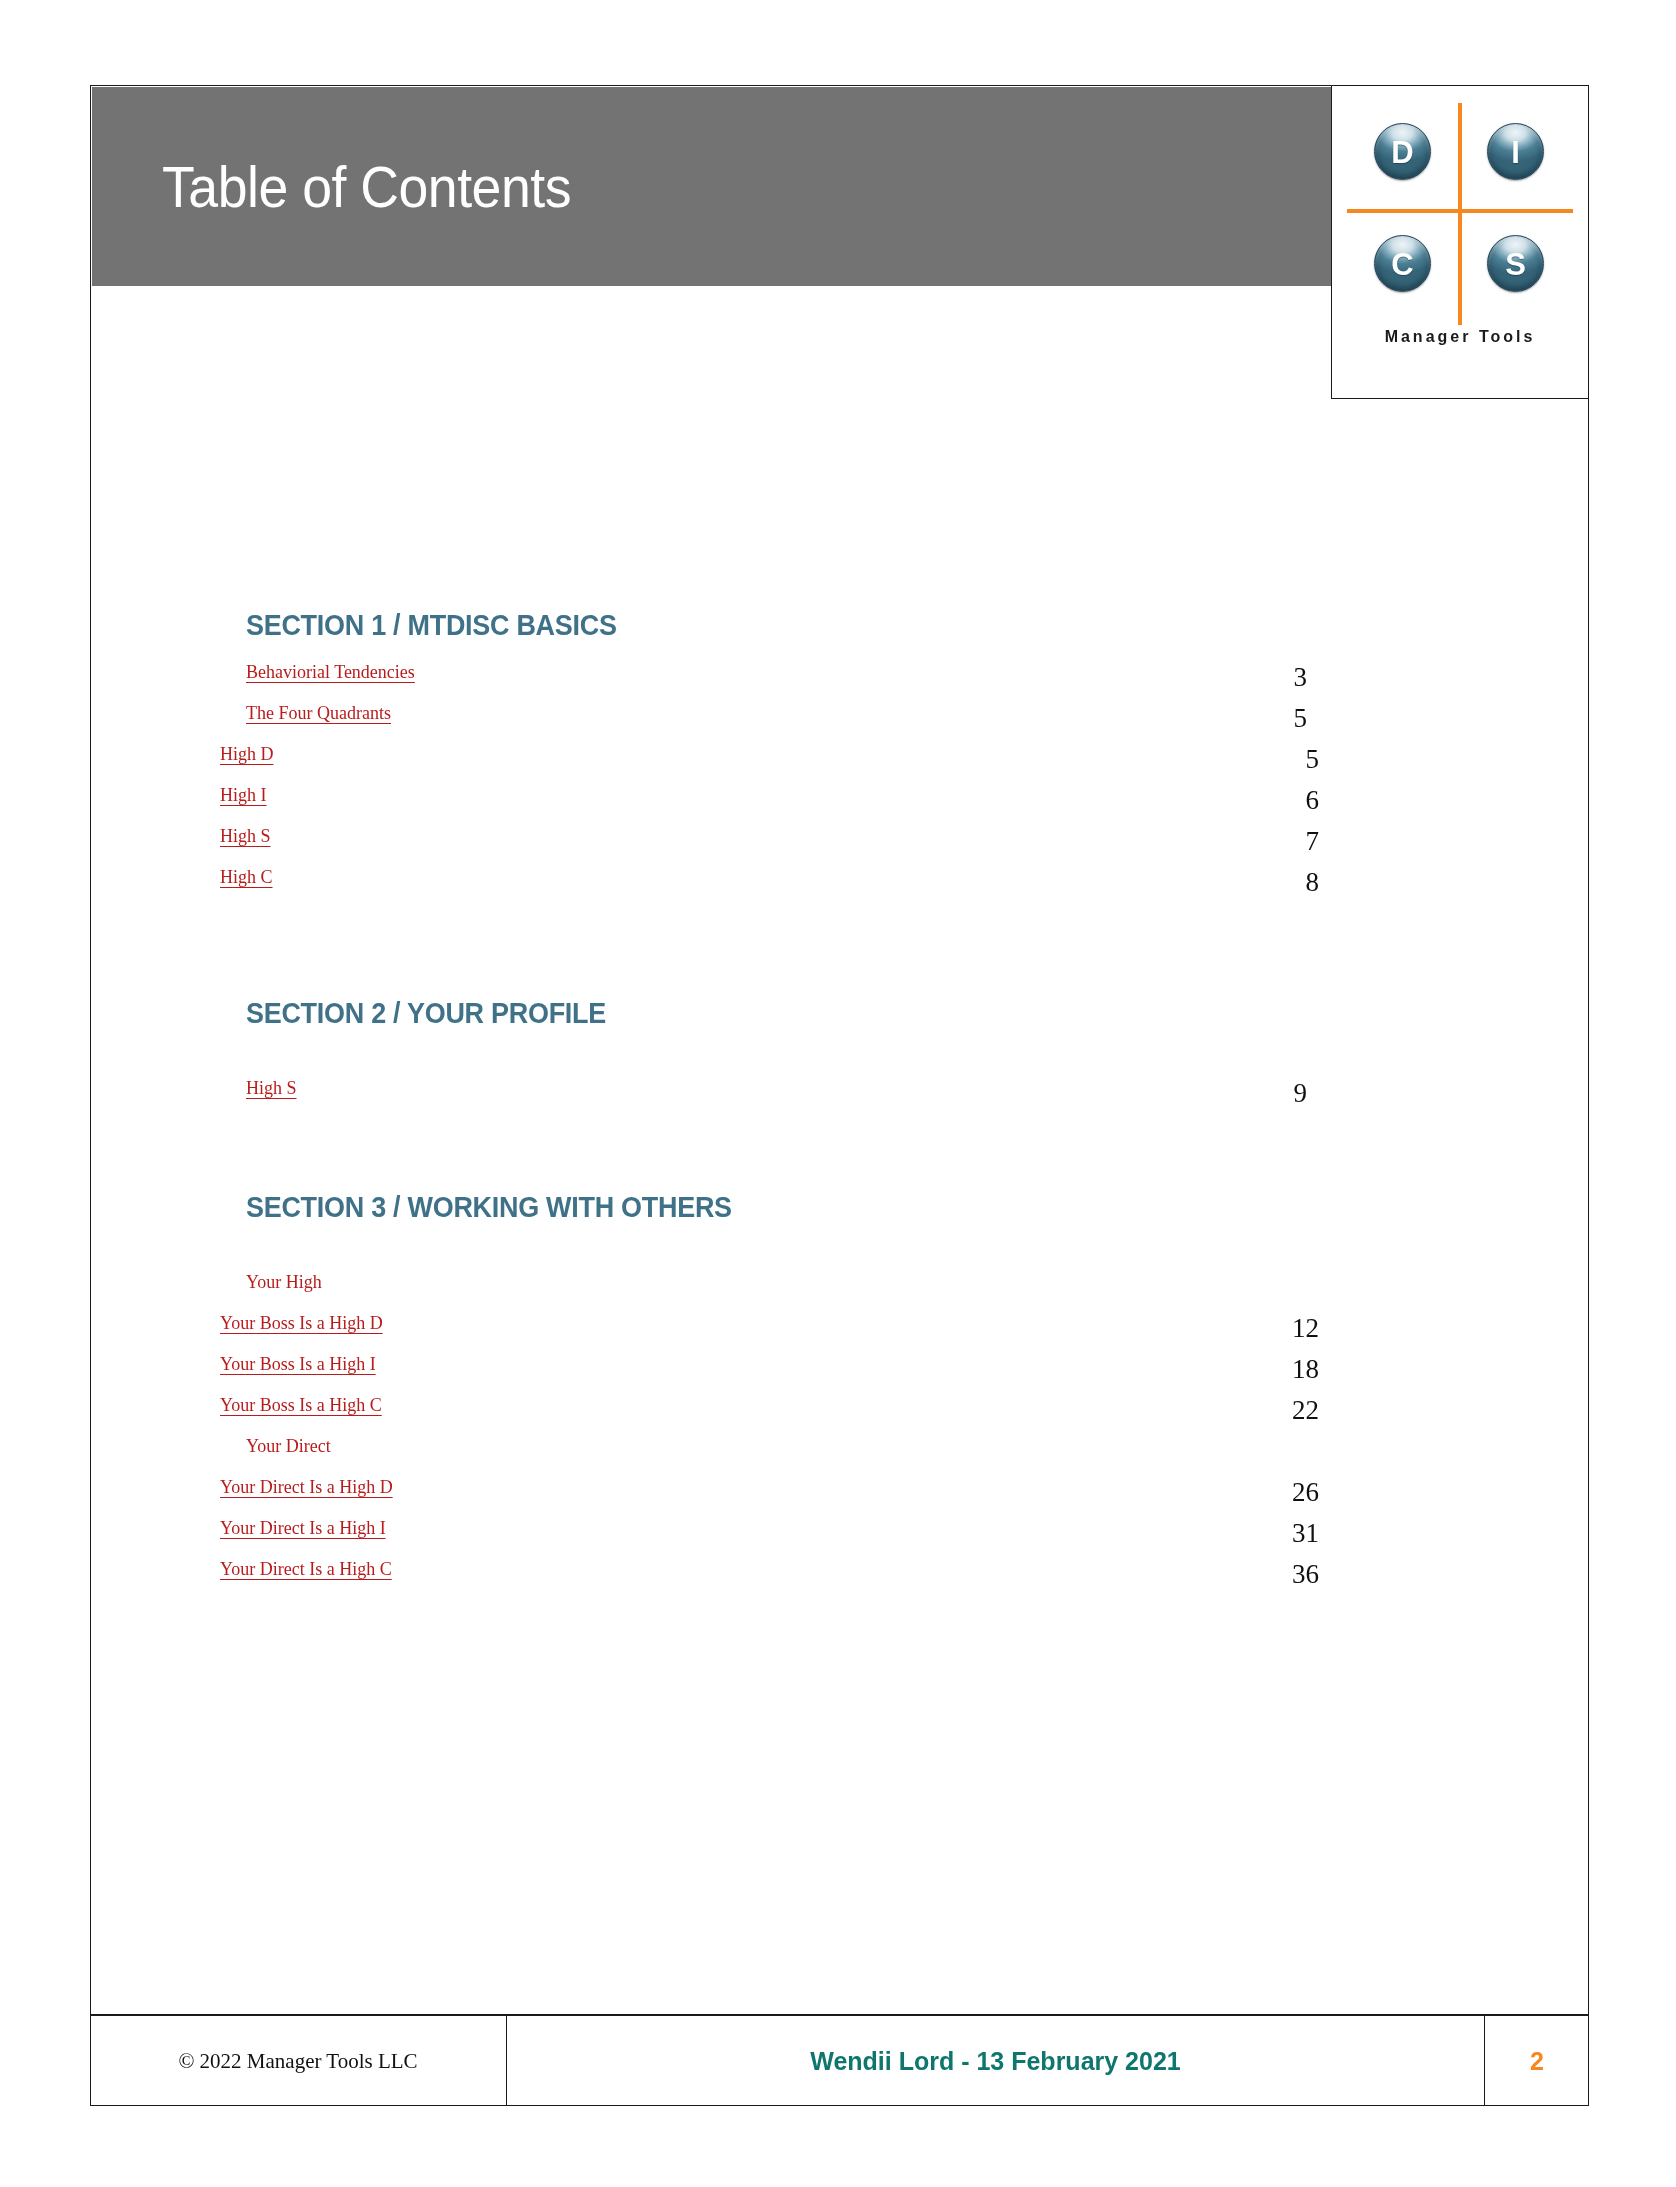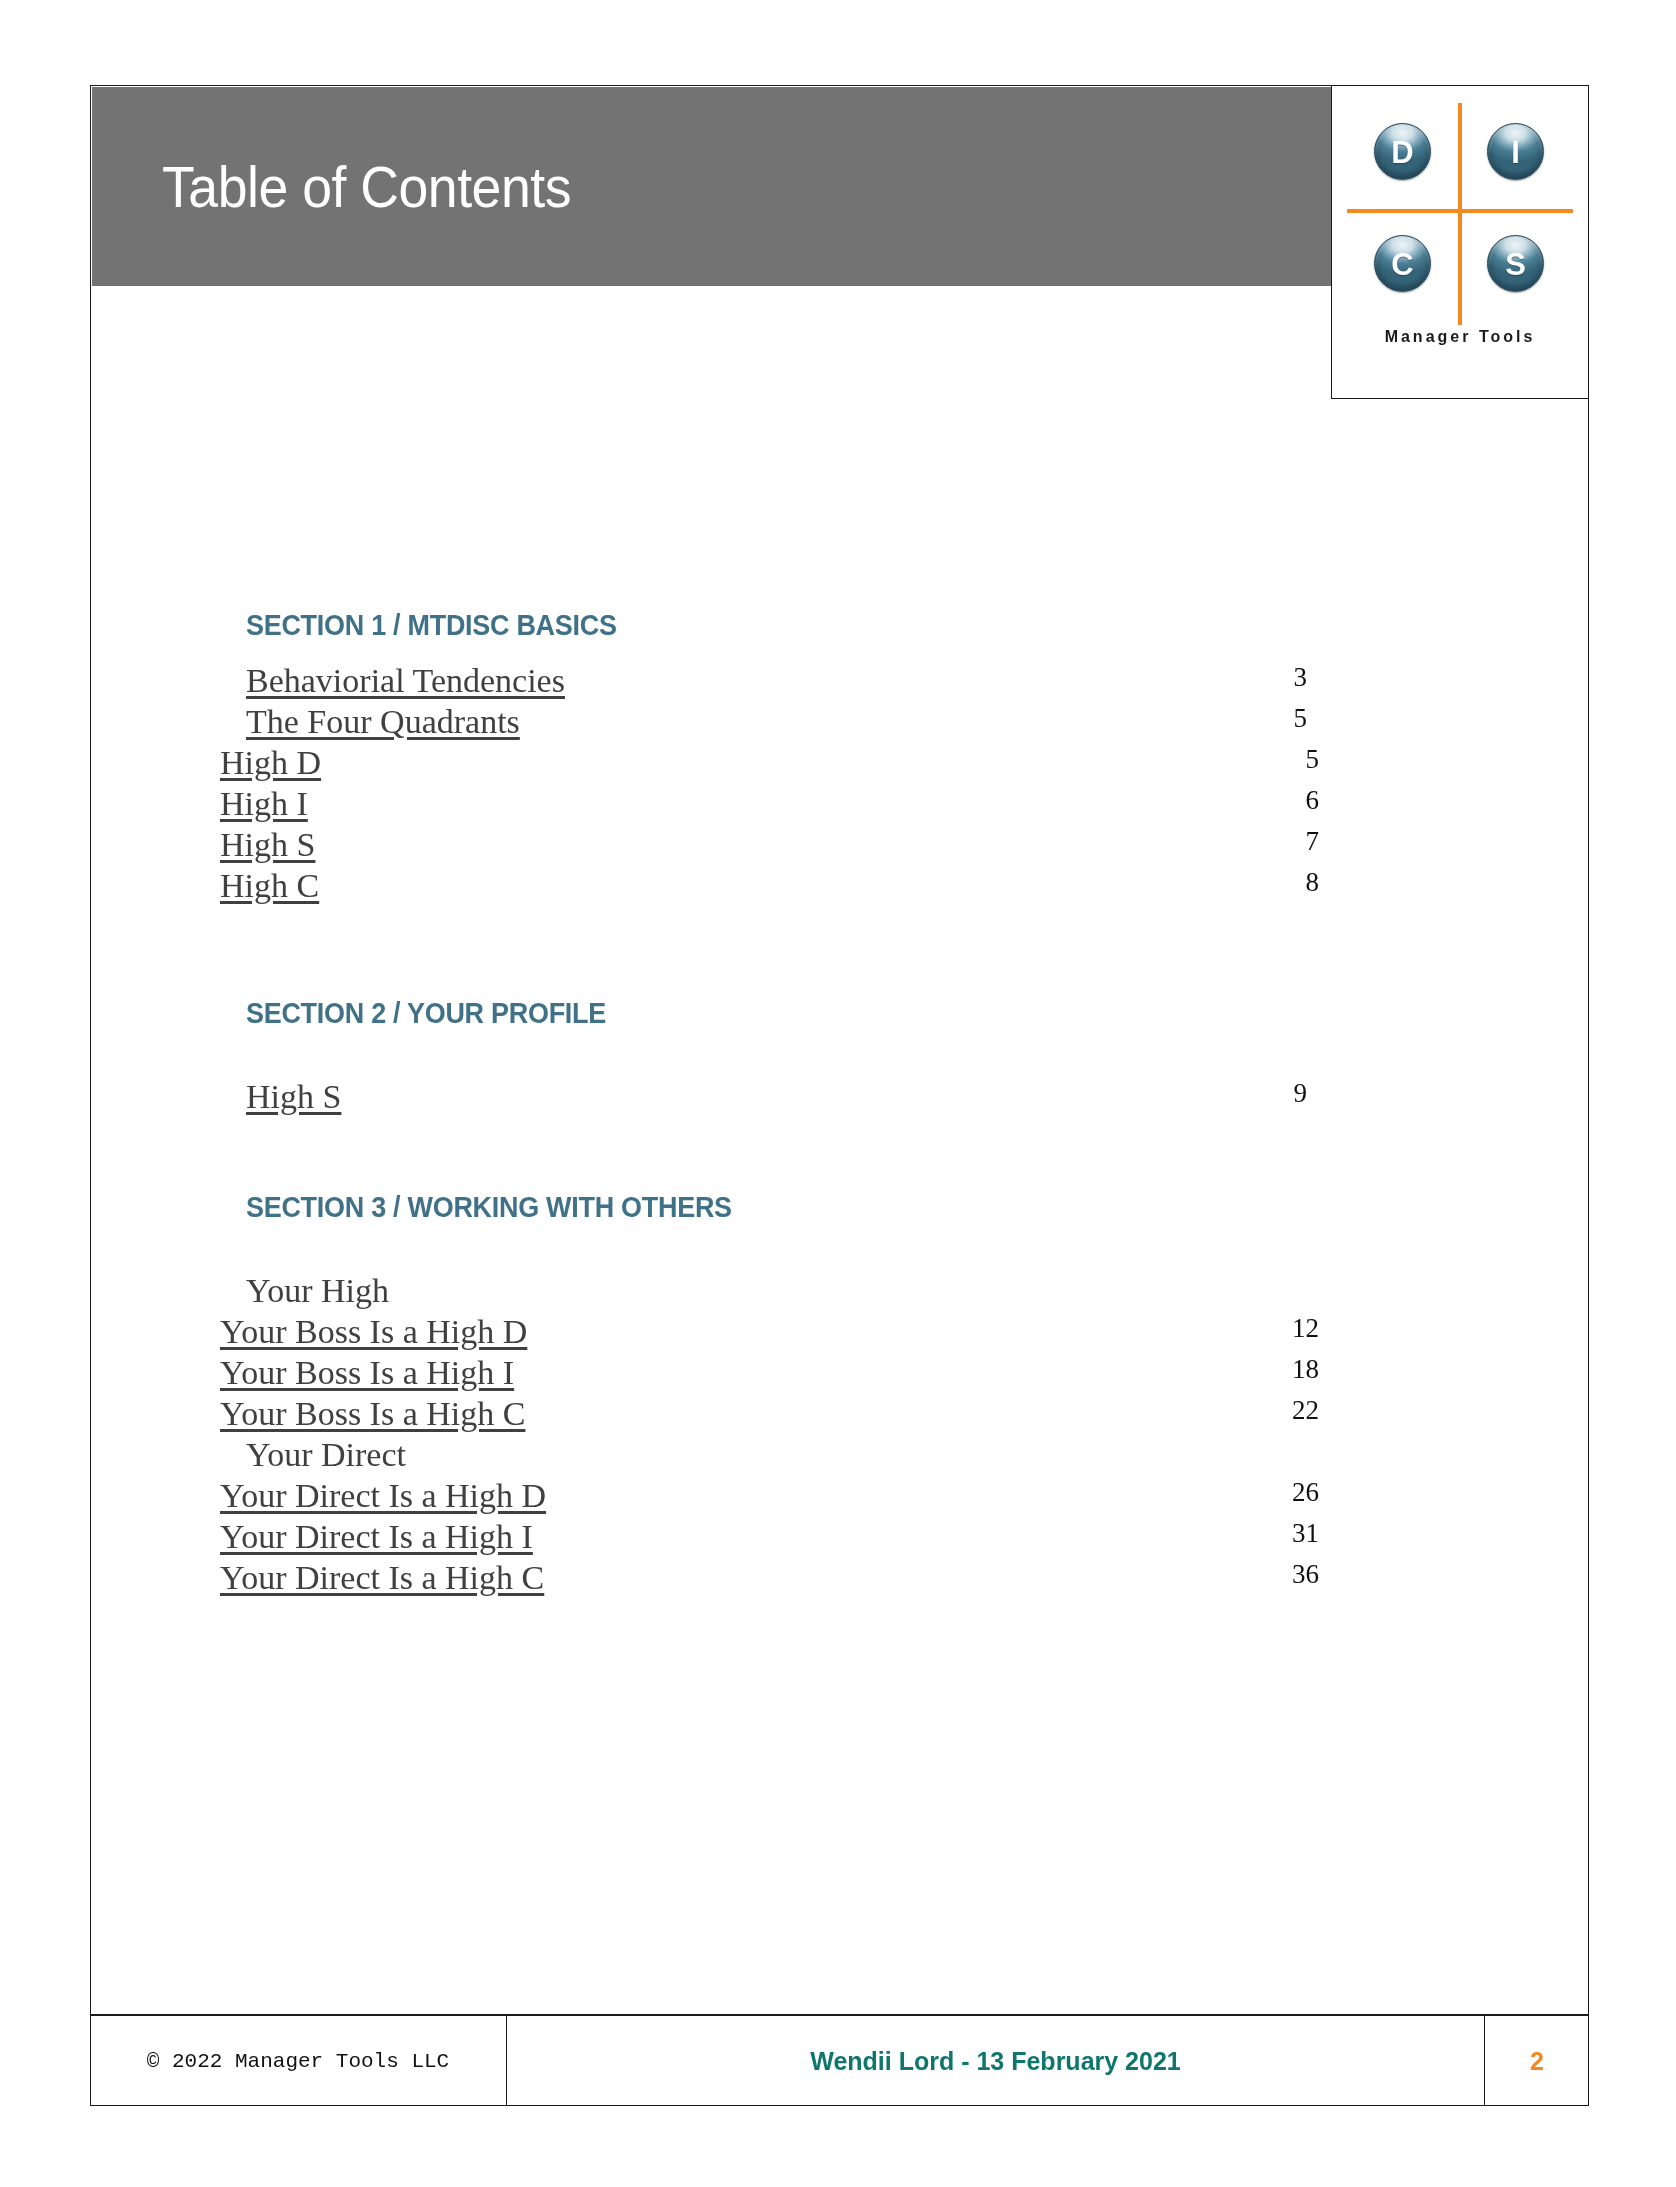--- a/index.html
+++ b/index.html
@@ -148,22 +148,22 @@
   .section-3-heading { margin-top: 72px; margin-bottom: 48px; }
 
   .toc-row {
     position: relative;
     display: flex;
     align-items: baseline;
     height: 41px;
   }
   .toc-label {
     font-family: "Liberation Serif", serif;
-    font-size: 34px;
-    color: #404040;
+    font-size: 18px;
+    color: #b91c1c;
     white-space: nowrap;
   }
   .toc-label.linked {
     text-decoration: underline;
     text-underline-offset: 3.7px;
   }
   .lvl1 .toc-label { margin-left: 138px; }
   .lvl2 .toc-label { margin-left: 112px; }
 
   .toc-page {
@@ -190,21 +190,21 @@
   .footer-cell {
     display: flex;
     align-items: center;
     justify-content: center;
     box-sizing: border-box;
     height: 100%;
   }
   .footer-left {
     width: 417px;
     border-right: 1.8px solid #1a1a1a;
-    font-family: Liberation Mono, monospace;
+    font-family: Liberation Serif, serif;
     font-size: 21px;
     color: #111111;
   }
   .footer-center {
     width: 978px;
     border-right: 1.8px solid #1a1a1a;
     font-family: "Liberation Sans", sans-serif;
     font-weight: bold;
     font-size: 25px;
     color: #0f766e;

